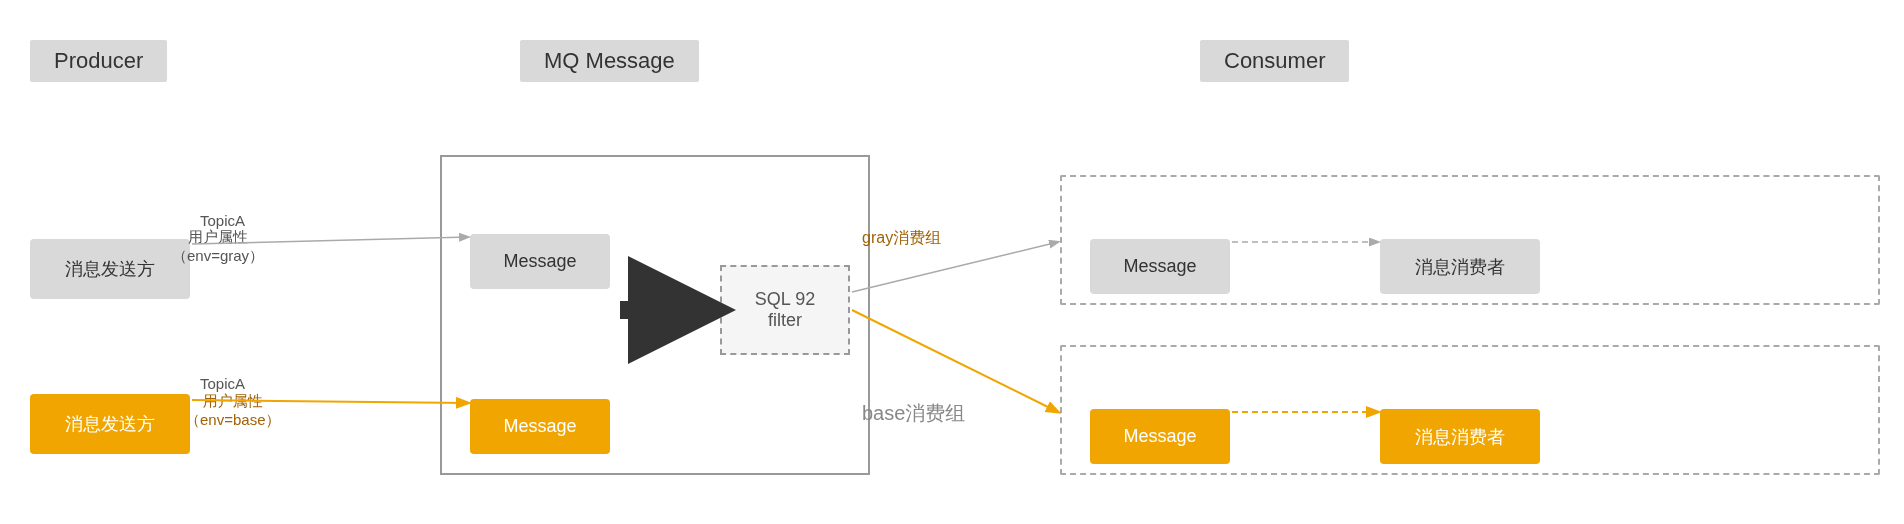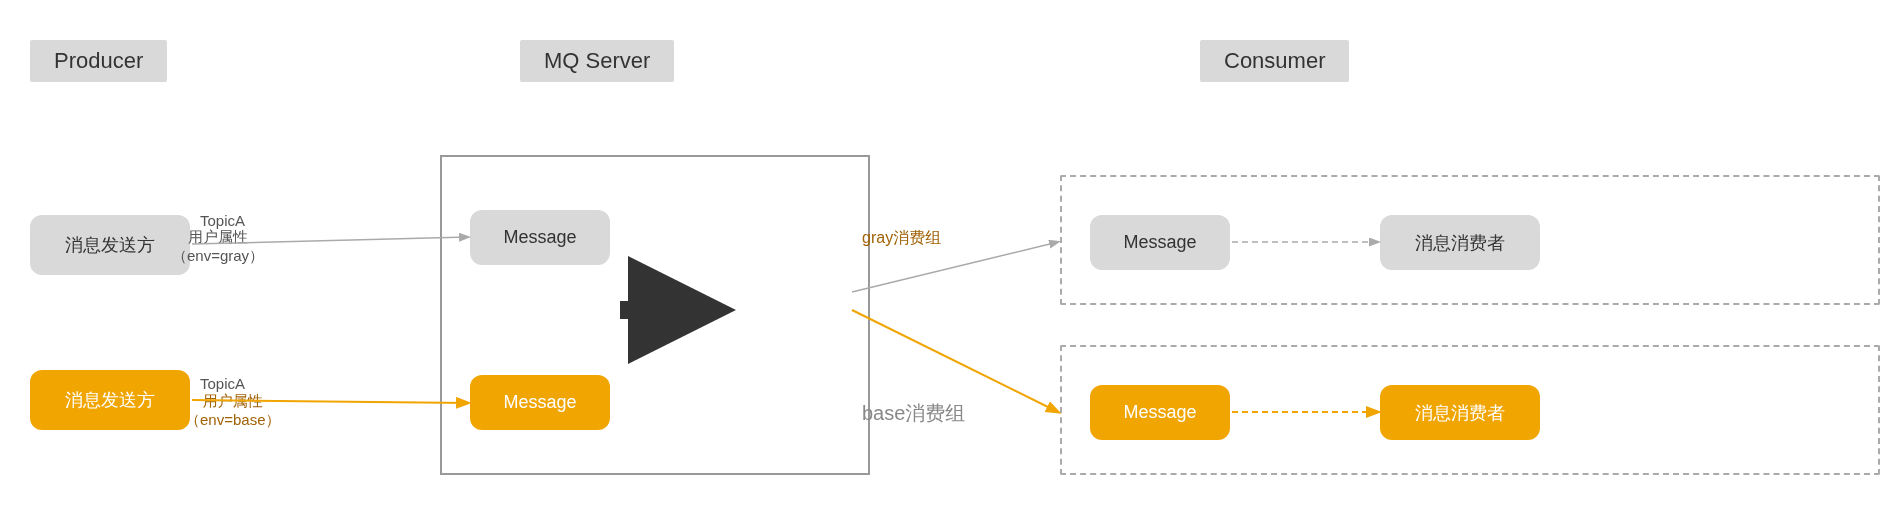--- a/index.html
+++ b/index.html
@@ -29,22 +29,23 @@
     }
 
     
     .box {
       position: absolute;
       display: flex;
       align-items: center;
       justify-content: center;
       font-size: 20px;
       font-weight: 500;
-      border-radius: 12px;
+      border-radius: 4px;
       text-align: center;
+      margin-top: 24px;
     }
 
     .box-gray {
       background: #d9d9d9;
       color: #333;
     }
 
     .box-orange {
       background: #f0a500;
       color: #fff;
@@ -94,34 +95,38 @@
       text-align: center;
     }
   </style>
 </head>
 <body>
 
 <div class="diagram-container">
 
   <div class="section-label" style="top: 40px; left: 30px;">Producer</div>
 
-  <div class="section-label" style="top: 40px; left: 520px;">MQ Server</div>
+  <div class="section-label" style="top: 40px; left: 520px;">MQ Message</div>
 
   <div class="section-label" style="top: 40px; left: 1200px;">Consumer</div>
 
   <div class="mq-server-border" style="top: 155px; left: 440px; width: 430px; height: 320px;"></div>
 
   <div class="box box-gray" style="top: 215px; left: 30px; width: 160px; height: 60px; font-size: 18px;">消息发送方</div>
 
   <div class="box box-orange" style="top: 370px; left: 30px; width: 160px; height: 60px; font-size: 18px;">消息发送方</div>
 
   <div class="box box-gray" style="top: 210px; left: 470px; width: 140px; height: 55px; font-size: 18px;">Message</div>
 
   <div class="box box-orange" style="top: 375px; left: 470px; width: 140px; height: 55px; font-size: 18px;">Message</div>
 
+  <div class="sql-filter-box" style="top: 265px; left: 720px; width: 130px; height: 90px; white-space: pre-line; font-size: 18px;">
+    <span>SQL 92
+filter</span>
+  </div>
 
   <div class="consumer-group-border" style="top: 175px; left: 1060px; width: 820px; height: 130px;"></div>
 
   <div class="consumer-group-border" style="top: 345px; left: 1060px; width: 820px; height: 130px;"></div>
 
   <div class="box box-gray" style="top: 215px; left: 1090px; width: 140px; height: 55px; font-size: 18px;">Message</div>
 
   <div class="box box-gray" style="top: 215px; left: 1380px; width: 160px; height: 55px; font-size: 18px;">消息消费者</div>
 
   <div class="box box-orange" style="top: 385px; left: 1090px; width: 140px; height: 55px; font-size: 18px;">Message</div>

